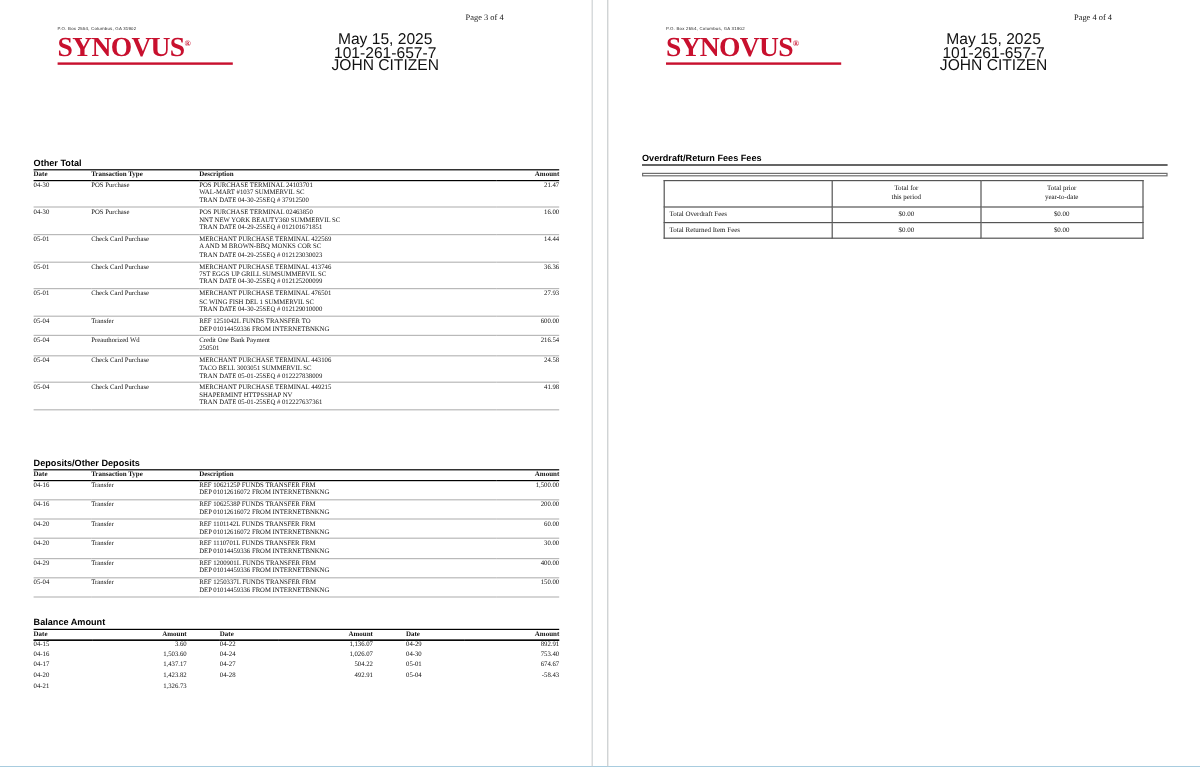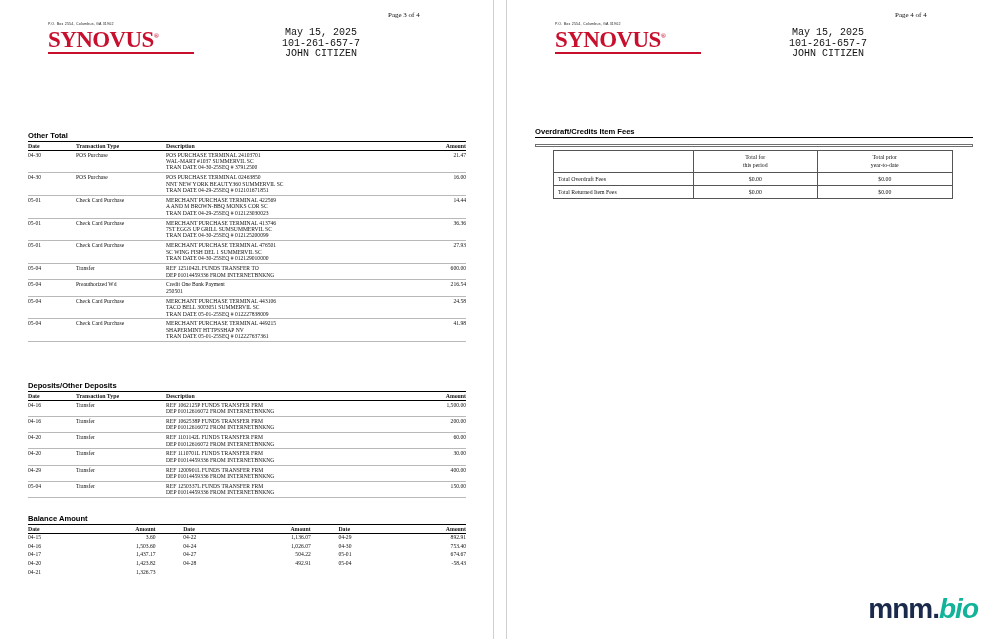--- a/index.html
+++ b/index.html
@@ -57,22 +57,22 @@
     font-size: 7px;
     vertical-align: super;
   }
   .logo-bar {
     position: absolute;
     height: 1.6px;
     background: #c8102e;
   }
   .stmt-meta {
     position: absolute;
-    font-family: Liberation Mono, monospace;
-    font-size: 10px;
+    font-family: Liberation Sans, sans-serif;
+    font-size: 13px;
     color: #111;
     line-height: 10.5px;
     text-align: center;
     white-space: nowrap;
   }
 
   .sect-title {
     position: absolute;
     font-family: "Liberation Sans", sans-serif;
     font-weight: bold;
@@ -463,21 +463,21 @@
       <span>SYNOVUS</span><span class="reg">®</span>
     </div>
     <div class="logo-bar" style="left:48px; top:52px; width:146px;"></div>
 
     <div class="stmt-meta" style="left:256px; top:28px; width:130px;">
       <div>May 15, 2025</div>
       <div>101-261-657-7</div>
       <div>JOHN CITIZEN</div>
     </div>
 
-    <div class="sect-title" style="left:28px; top:127px;">Overdraft/Credits Item Fees</div>
+    <div class="sect-title" style="left:28px; top:127px;">Overdraft/Return Fees Fees</div>
     <div class="rule" style="left:28px; top:137px; width:438px;"></div>
     <div class="rule" style="left:28px; top:144px; width:438px; height:3px; background:#fff; border:1px solid #6f6f6f;"></div>
 
     <table class="fee-table" style="left:46px; top:150px; width:400px;">
       <thead>
         <tr>
           <th class="fee-head-blank"></th>
           <th>
             <div>Total for</div>
             <div>this period</div>
@@ -495,18 +495,15 @@
           <td class="val">$0.00</td>
         </tr>
         <tr>
           <td class="label">Total Returned Item Fees</td>
           <td class="val">$0.00</td>
           <td class="val">$0.00</td>
         </tr>
       </tbody>
     </table>
 
-    <div class="wm">
-      <span class="a">mnm.</span><span class="b">bio</span>
-    </div>
   </div>
 
 </div>
 
 </body></html>

